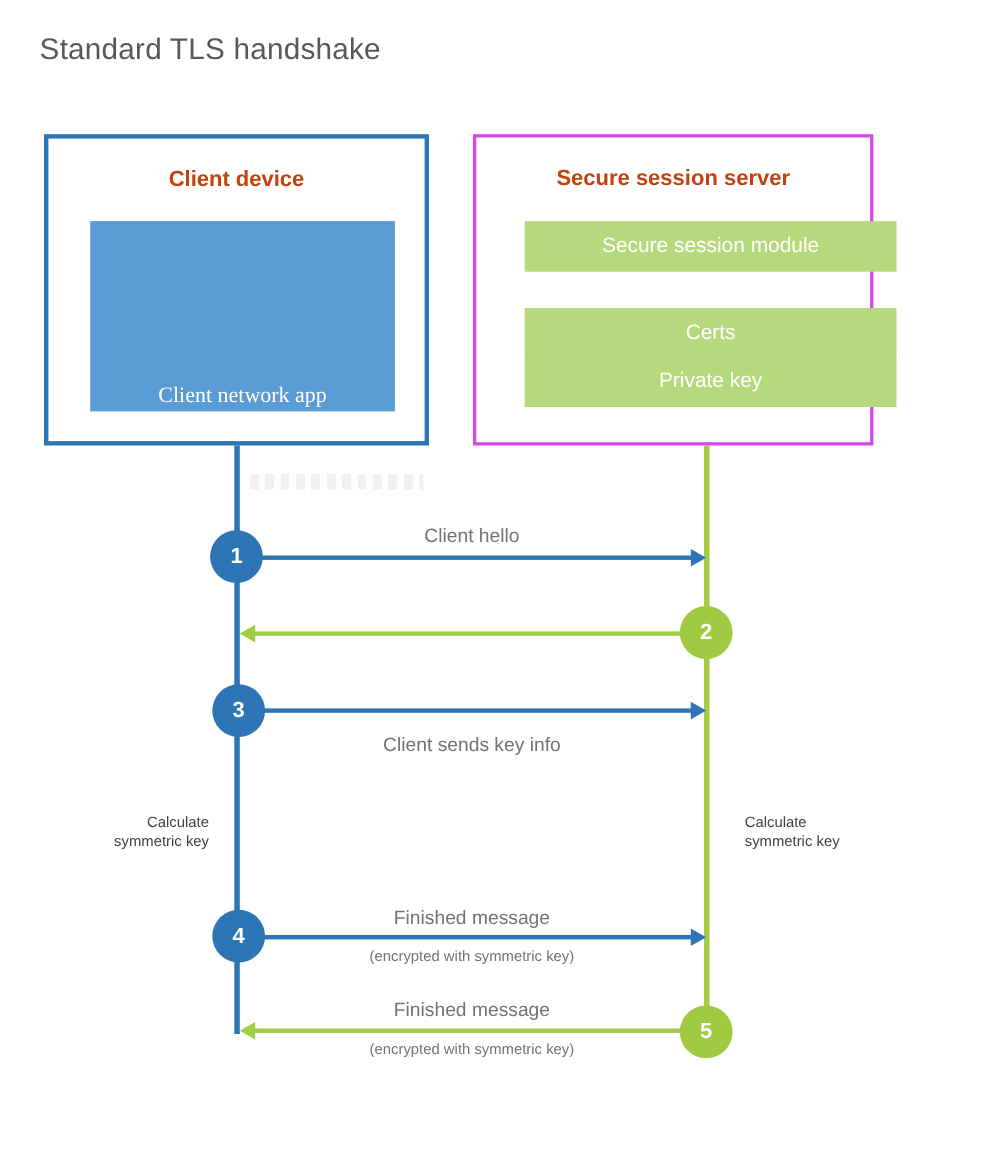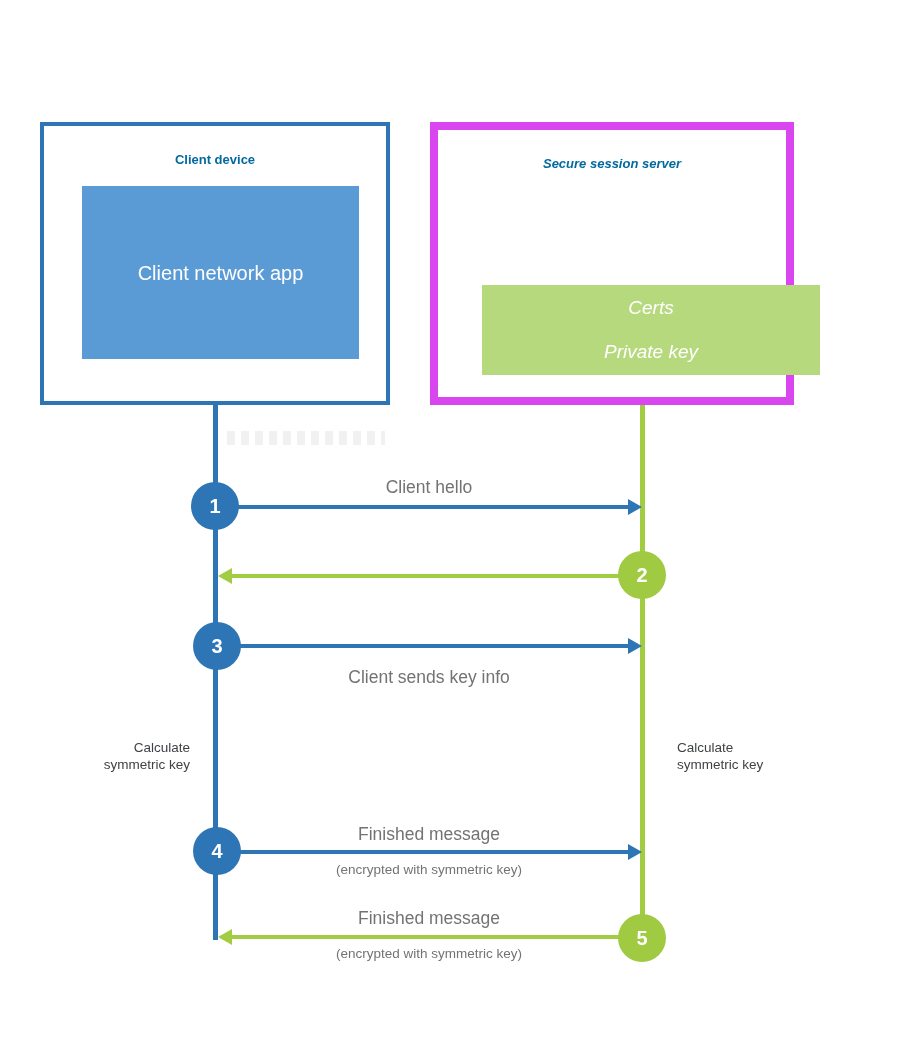--- a/index.html
+++ b/index.html
@@ -7,28 +7,28 @@
     position:relative;width:900px;height:1058px;background:#ffffff;overflow:hidden;
     font-family:"Liberation Sans","DejaVu Sans",sans-serif;
   }
   .page-title{
     position:absolute;left:36px;top:30px;font-size:27px;font-weight:400;
     color:#56585c;letter-spacing:0.2px;
   }
   
   .outer-box{position:absolute;top:122px;height:283px;box-sizing:border-box;background:#ffffff;}
   .client-box{left:40px;width:350px;border:4px solid #2e75b6;}
-  .server-box{left:430px;width:364px;border:8px solid #d946ef;font-style:italic;}
+  .server-box{left:430px;width:364px;border:3px solid #d946ef;}
   .box-title{
     position:absolute;left:0;top:26px;width:100%;text-align:center;
-    font-size:13px;font-weight:700;color:#0369a1;
+    font-size:20px;font-weight:700;color:#c2410c;
   }
   .client-app{
-    position:absolute;left:38px;top:60px;width:277px;height:173px;background:#5b9bd5;
-    display:flex;align-items:center;justify-content:center;text-align:center;
+    position:absolute;left:38px;top:75px;width:277px;height:173px;background:#5b9bd5;
+    display:flex;align-items:flex-end;justify-content:center;text-align:center;font-family:Liberation Serif, serif;
   }
   .client-app span{color:#ffffff;font-size:20px;max-width:190px;line-height:1.5;}
   .server-bar{
     position:absolute;left:44px;width:338px;height:46px;background:#b7d97e;
     color:#ffffff;font-size:19px;text-align:center;line-height:46px;
   }
   .bar-1{top:76px;} .bar-2{top:139px;margin-top:16px;} .bar-3{top:199px;}
   
   .vline{position:absolute;width:5px;}
   .vline.blue{left:213px;top:405px;height:535px;background:#2e75b6;}
@@ -69,30 +69,32 @@
   }
   .note-decrypt{left:677px;top:631px;width:150px;text-align:left;}
   .note-calc-left{left:40px;top:739px;width:150px;text-align:right;}
   .note-calc-right{left:677px;top:739px;width:150px;text-align:left;}
 </style>
 </head>
 <body>
 
 <div id="canvas">
 
+  <div class="page-title">Standard TLS handshake</div>
 
   <div class="outer-box client-box">
     <div class="box-title">Client device</div>
     <div class="client-app">
       <span>Client network app</span>
     </div>
   </div>
 
   <div class="outer-box server-box">
     <div class="box-title">Secure session server</div>
+    <div class="server-bar bar-1">Secure session module</div>
     <div class="server-bar bar-2">Certs</div>
     <div class="server-bar bar-3">Private key</div>
   </div>
 
   <div class="vline blue"></div>
   <div class="vline green"></div>
   <div class="ghost-dashes"></div>
 
   <div class="step-circle blue" style="left:191px;top:482px;">1</div>
   <div class="msg-line blue dir-right" style="left:237px;top:505px;width:392px;"></div>

